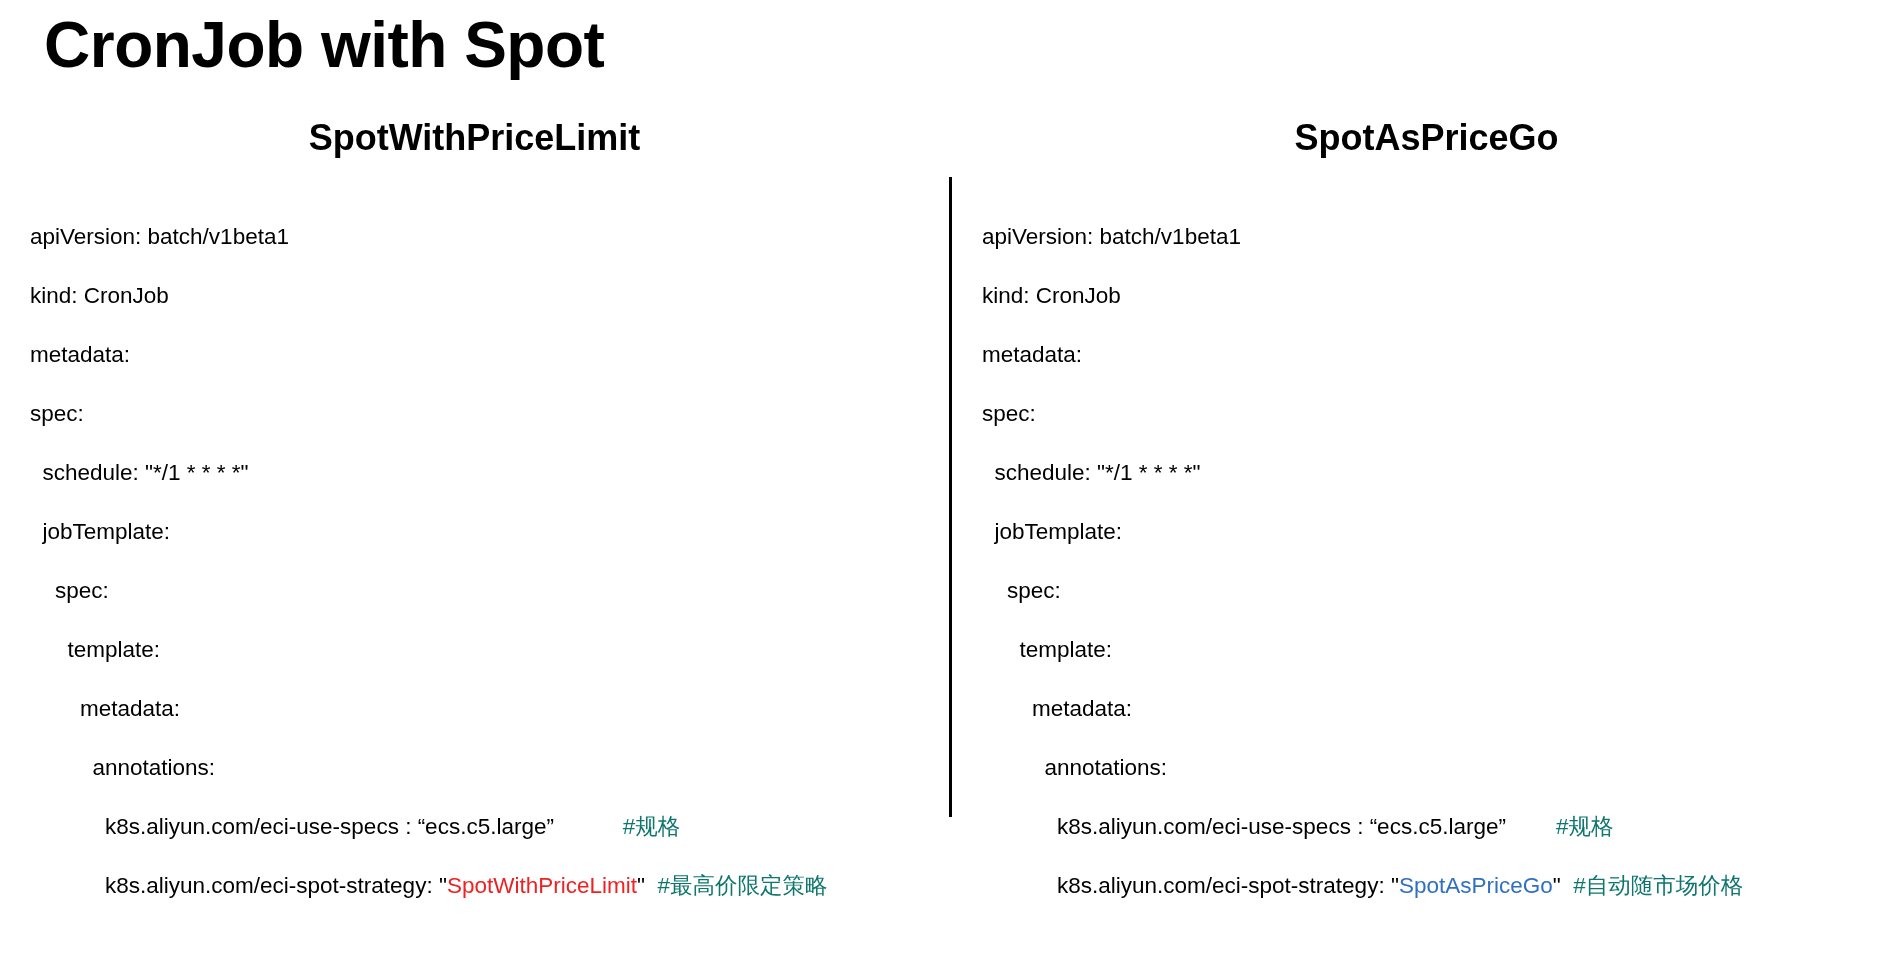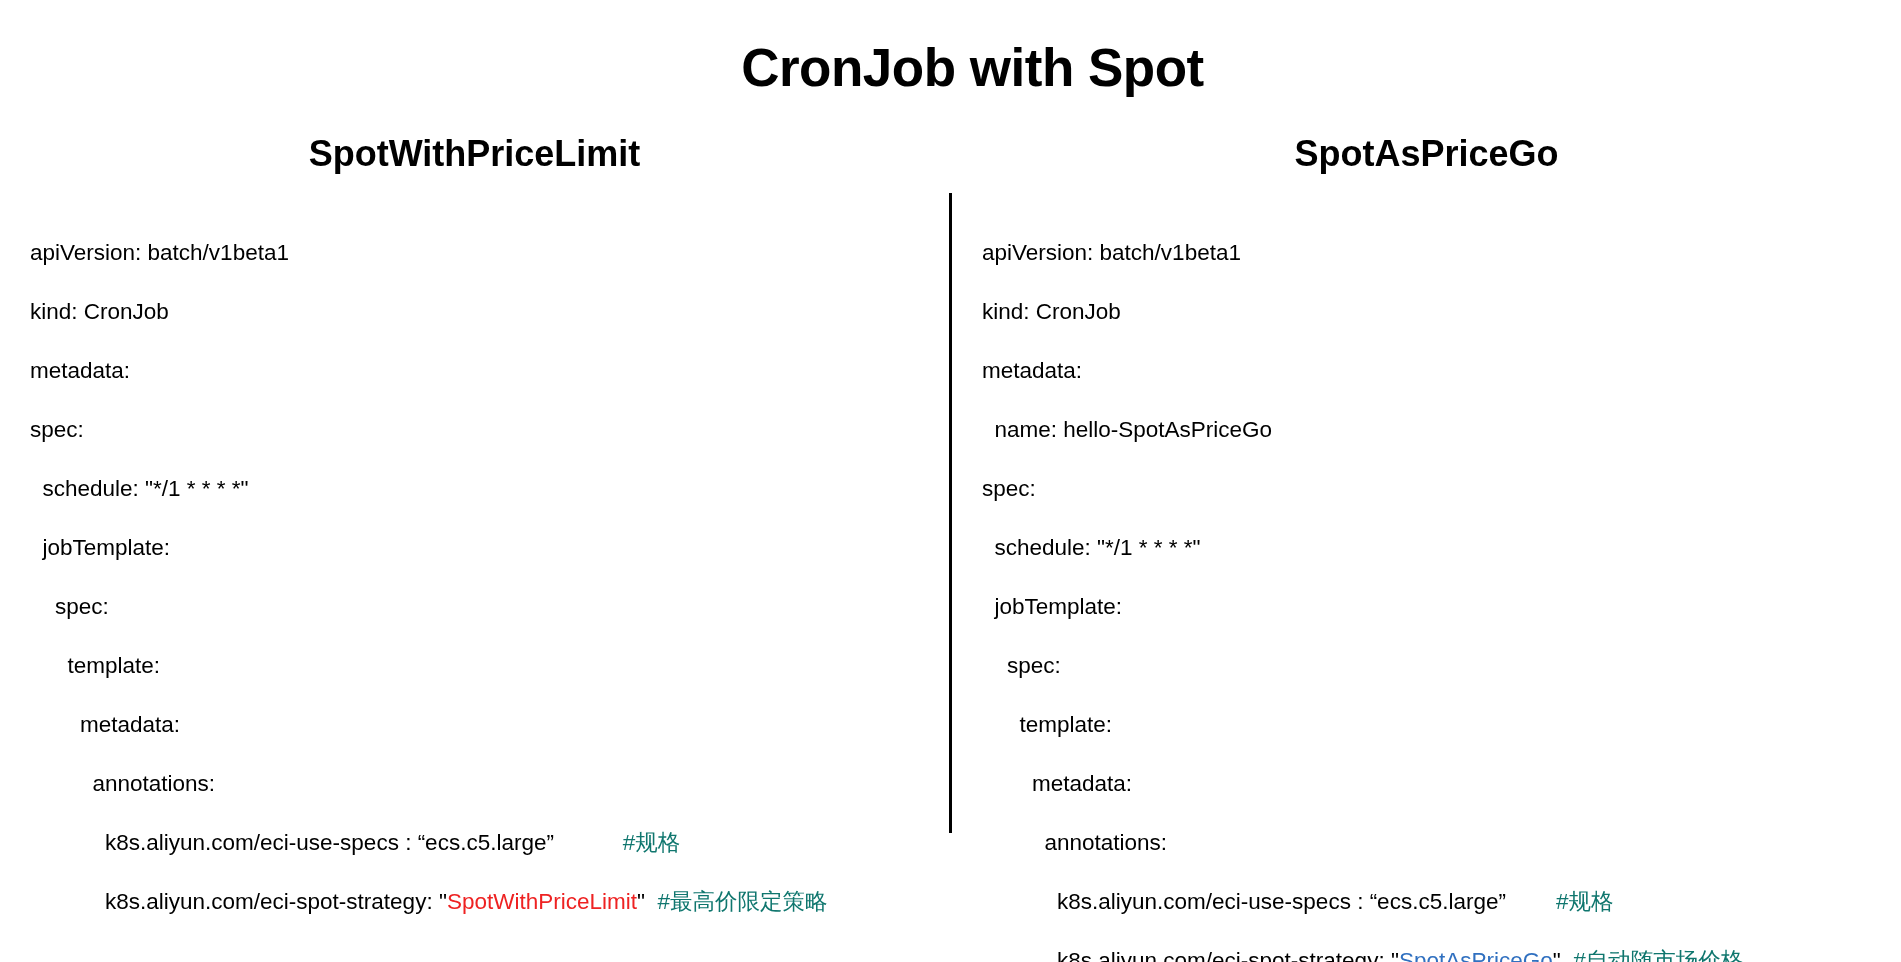--- a/index.html
+++ b/index.html
@@ -5,25 +5,24 @@
     * { margin: 0; padding: 0; box-sizing: border-box; }
     body {
       width: 1901px;
       height: 962px;
       background: #ffffff;
       font-family: Arial, "Microsoft YaHei", sans-serif;
       color: #000;
       overflow: hidden;
     }
     .page-title {
-      font-size: 53px;
+      font-size: 64px;
       font-weight: 900;
-      padding: 37px 0 0 44px;
+      padding: 8px 0 0 44px;
       letter-spacing: -0.5px;
-      text-align: center;
     }
     .columns {
       display: flex;
       flex-direction: row;
       margin-top: 35px;
       width: 100%;
       height: 820px;
     }
     .col {
       width: 50%;
@@ -89,21 +88,20 @@
   </div>
 
   <div class="divider"></div>
 
   <div class="col">
     <h2 class="col-title">SpotAsPriceGo</h2>
     <div class="yaml">
 <span class="yaml-line">apiVersion: batch/v1beta1</span>
 <span class="yaml-line">kind: CronJob</span>
 <span class="yaml-line">metadata:</span>
-<span class="yaml-line">  name: hello-SpotAsPriceGo</span>
 <span class="yaml-line">spec:</span>
 <span class="yaml-line">  schedule: "*/1 * * * *"</span>
 <span class="yaml-line">  jobTemplate:</span>
 <span class="yaml-line">    spec:</span>
 <span class="yaml-line">      template:</span>
 <span class="yaml-line">        metadata:</span>
 <span class="yaml-line">          annotations:</span>
 <span class="yaml-line"><span>            k8s.aliyun.com/eci-use-specs : “ecs.c5.large”</span>        <span class="comment">#规格</span></span>
 <span class="yaml-line"><span>            k8s.aliyun.com/eci-spot-strategy: "</span><span class="blue">SpotAsPriceGo</span><span>"</span>  <span class="comment">#自动随市场价格</span></span>
 

